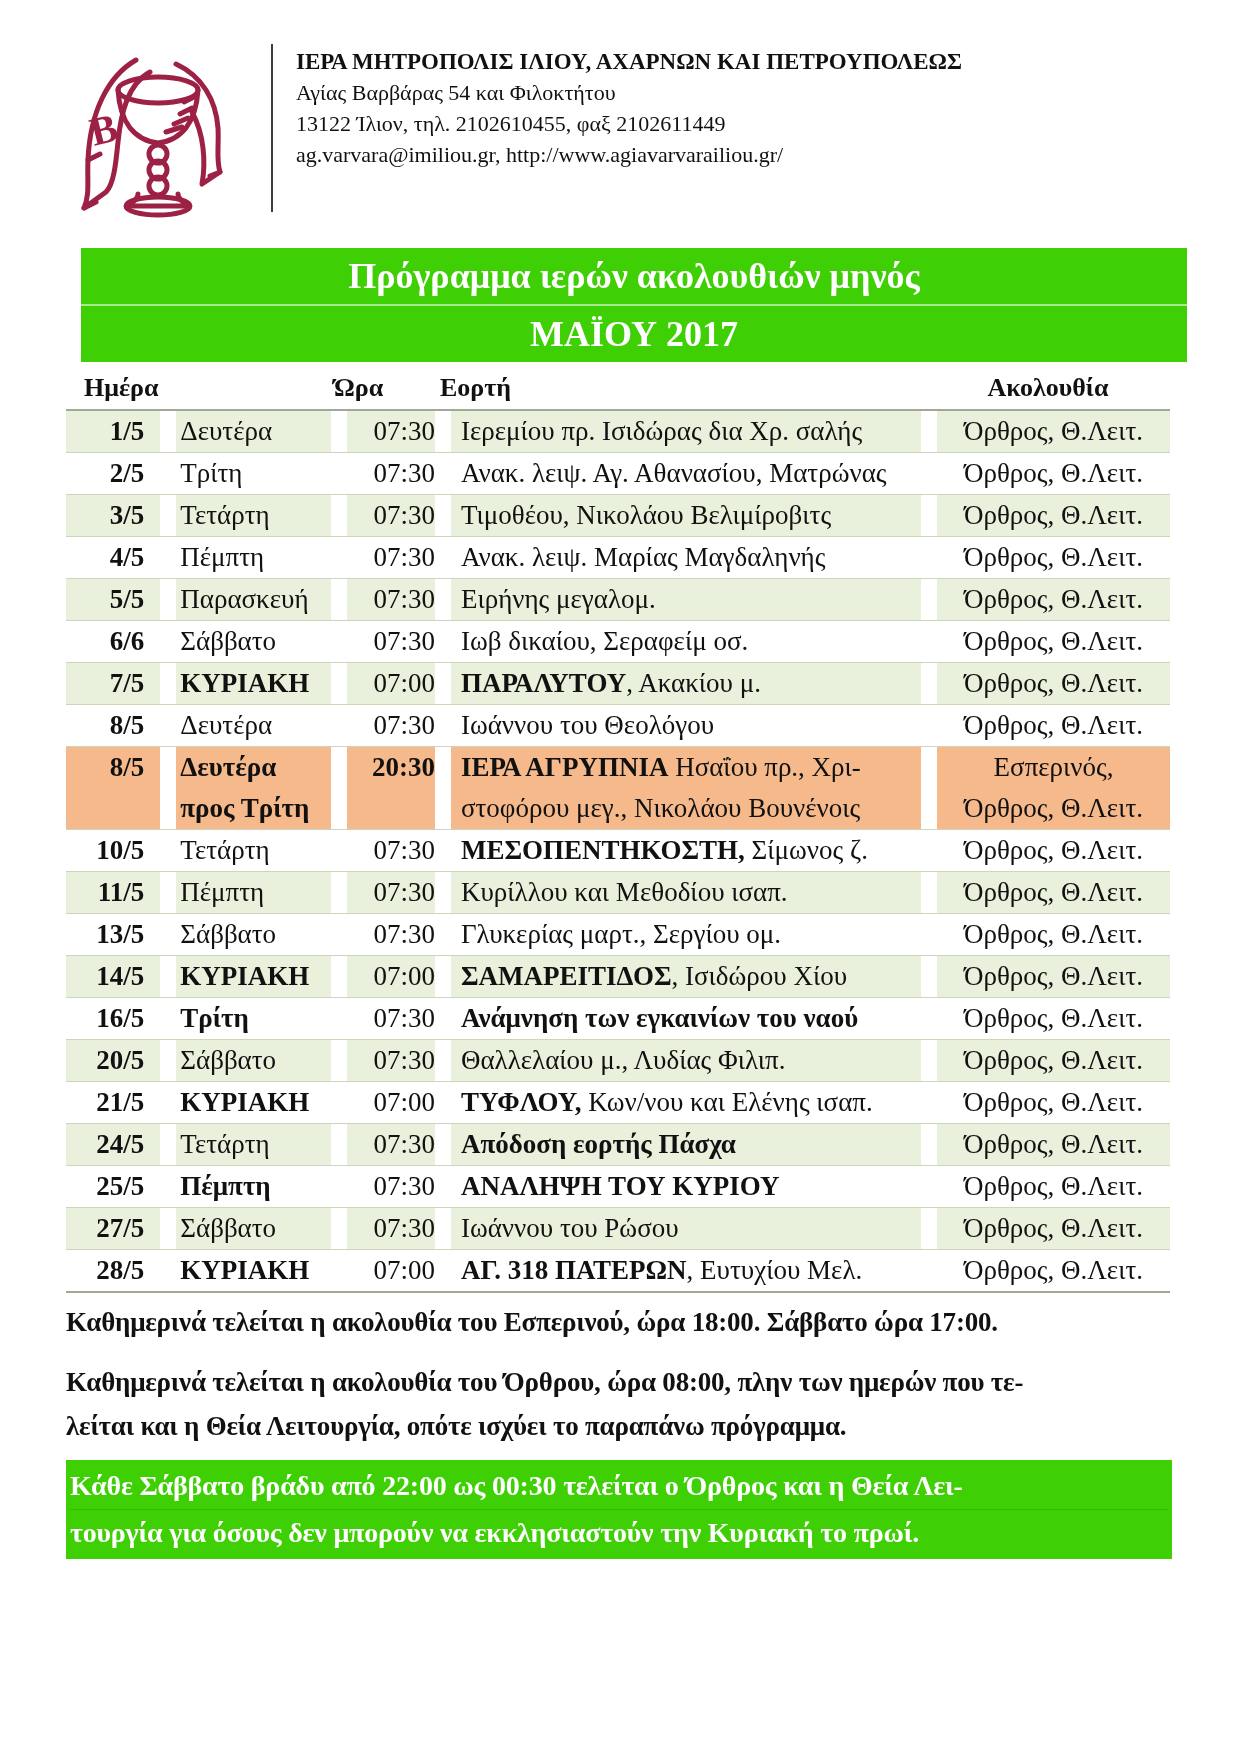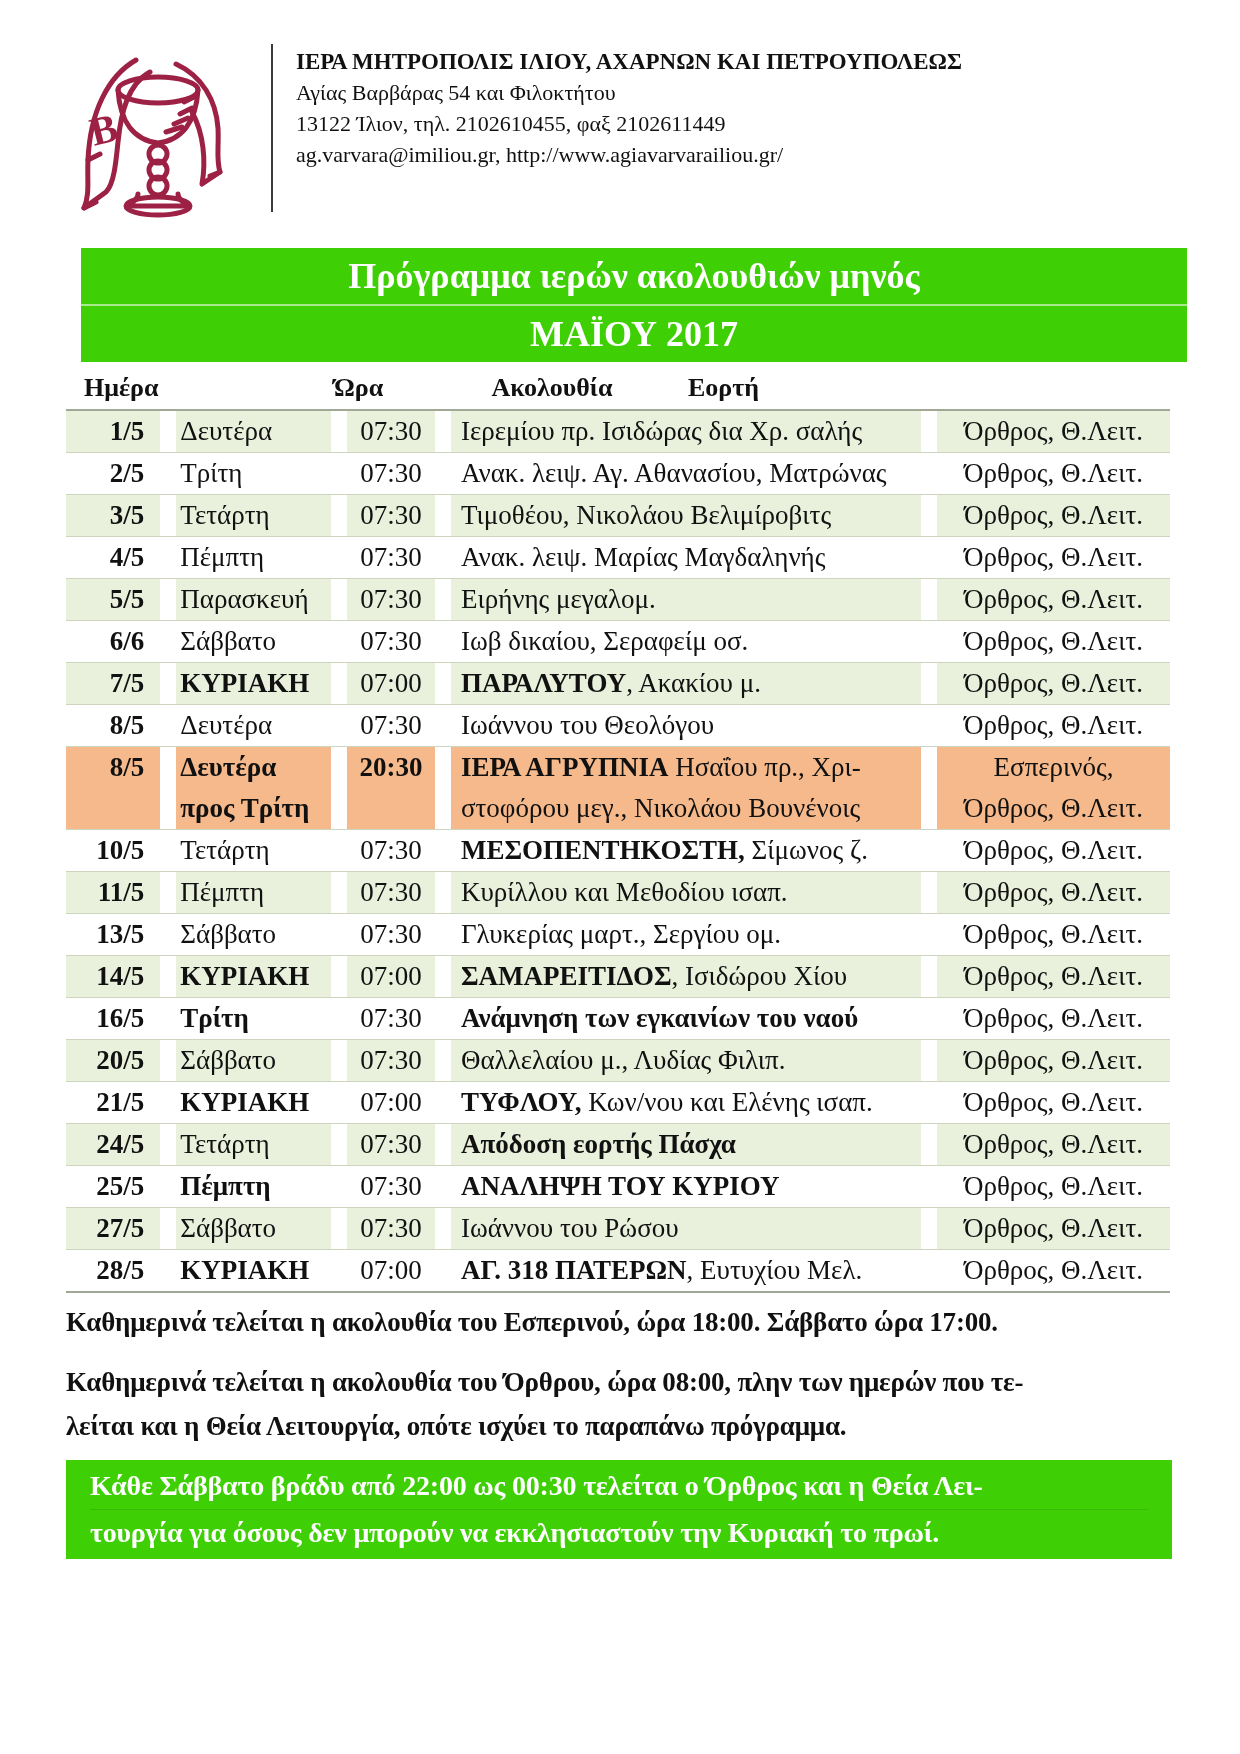--- a/index.html
+++ b/index.html
@@ -29,36 +29,36 @@
   .th-time{width:92px;text-align:left;margin-left:4px;}
   .th-feast{width:492px;padding-left:10px;margin-left:4px;}
   .th-service{width:244px;text-align:center;margin-left:4px;}
 
   .trow{display:flex;border-bottom:1px solid #CDD5BE;background:#ffffff;gap:12px;}
   .trow:last-child{border-bottom:2px solid #A2A896;}
   .cell{box-sizing:border-box;line-height:41px;margin-right:4px;}
   .cell:last-child{margin-right:0;}
   .c-date{width:98px;text-align:right;padding-right:16px;font-weight:bold;}
   .c-day{width:162px;padding-left:4px;}
-  .c-time{width:92px;text-align:center;}
+  .c-time{width:92px;text-align:right;}
   .c-feast{width:492px;padding-left:10px;}
   .c-service{width:244px;text-align:center;}
   .bg-green .cell{background:#E9F0DB;}
   .bg-white .cell{background:#ffffff;}
   .bg-orange .cell{background:#F6B98B;}
   .b{font-weight:bold;}
 
   
   .note{position:absolute;left:66px;width:1110px;font-weight:bold;font-size:27px;
         line-height:44px;letter-spacing:-0.2px;white-space:nowrap;}
   .note-1{top:1300px;}
   .note-2{top:1360px;}
 
   .green-notice{position:absolute;left:66px;top:1460px;width:1106px;background:#3FCF05;
-                box-sizing:border-box;padding:3px 24px;}
+                box-sizing:border-box;padding:3px 4px;}
   .green-line{color:#ffffff;font-weight:bold;font-size:28px;line-height:46px;
               letter-spacing:-0.2px;white-space:nowrap;}
   .green-line.first{border-bottom:1px solid rgba(0,0,0,.10);}
 </style>
 </head>
 <body>
 
 <div class="page">
 
   <div class="org-header">
@@ -96,22 +96,22 @@
 
   <div class="banner">
     <div class="banner-line first">Πρόγραμμα ιερών ακολουθιών μηνός</div>
     <div class="banner-line">ΜΑΪΟΥ 2017</div>
   </div>
 
   <div class="table">
     <div class="thead">
       <div class="th th-day">Ημέρα</div>
       <div class="th th-time">Ώρα</div>
+      <div class="th th-feast">Εορτή</div>
       <div class="th th-service">Ακολουθία</div>
-      <div class="th th-feast">Εορτή</div>
     </div>
     <div id="rows">
         <div class="trow bg-green">
           <div class="cell c-date">1/5</div>
           <div class="cell c-day">Δευτέρα</div>
           <div class="cell c-time">07:30</div>
           <div class="cell c-feast"><span>Ιερεμίου πρ. Ισιδώρας δια Χρ. σαλής</span></div>
           <div class="cell c-service">Όρθρος, Θ.Λειτ.</div>
         </div>
         <div class="trow bg-white">

